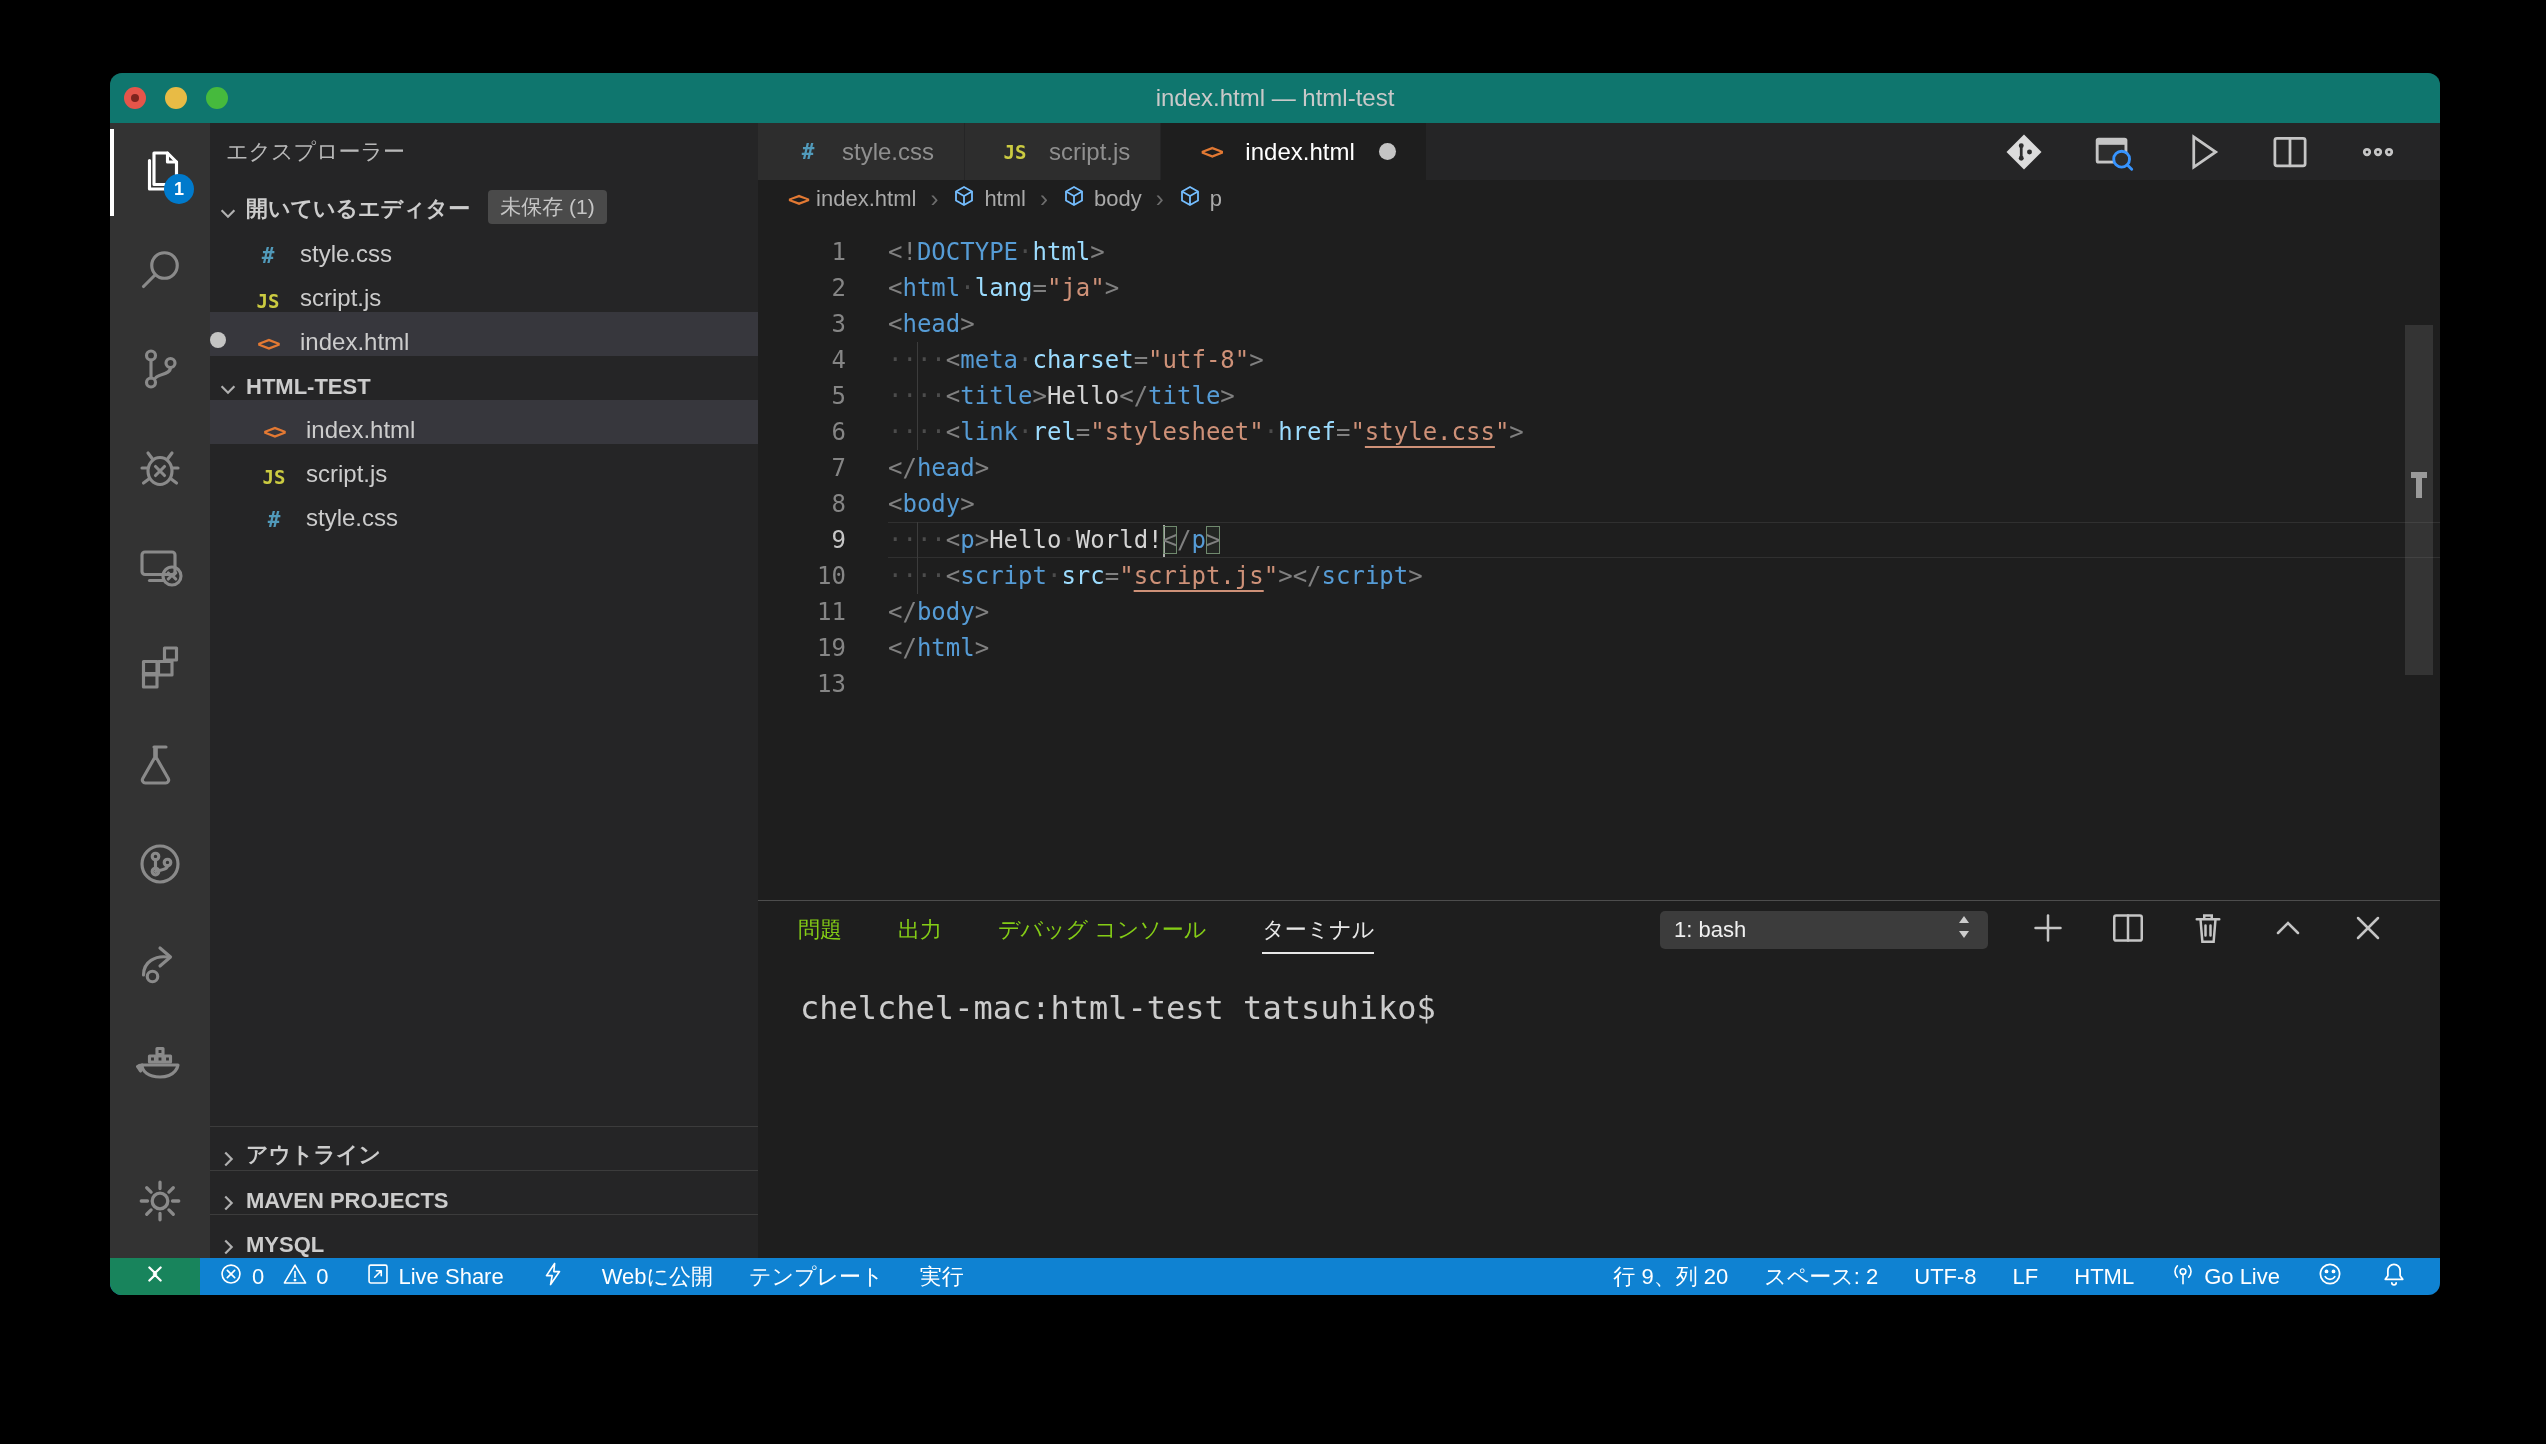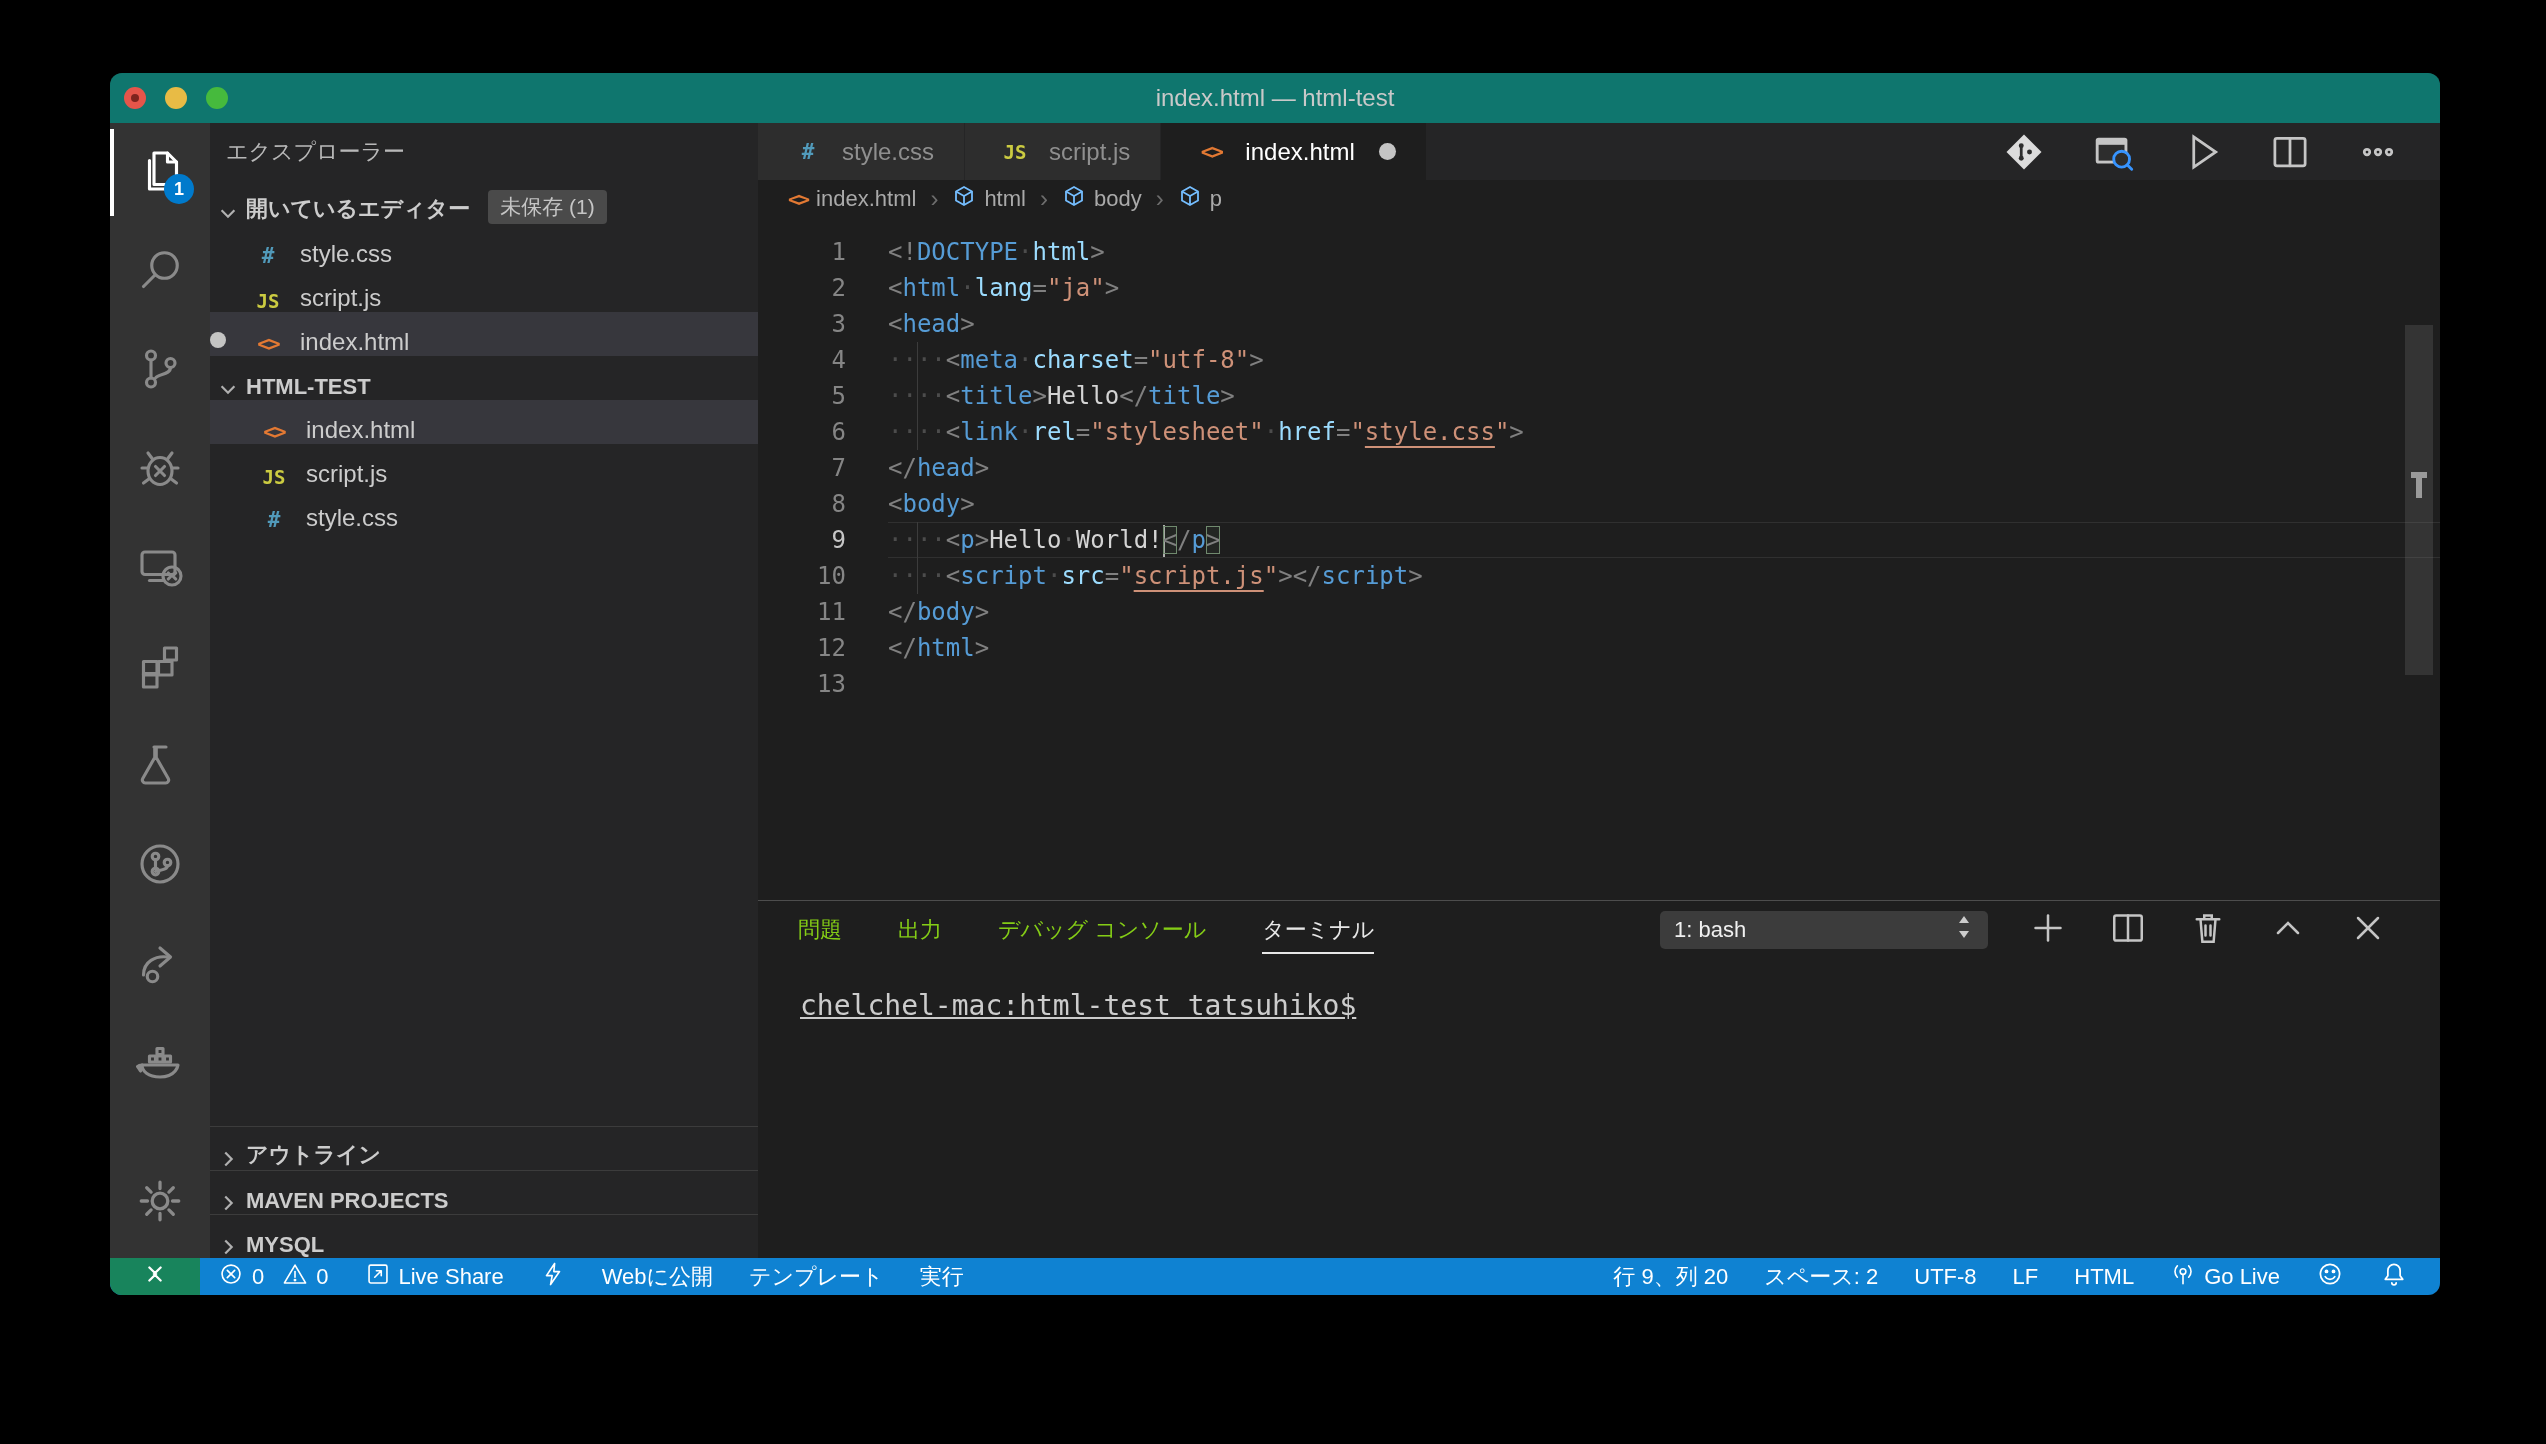--- a/index.html
+++ b/index.html
@@ -89,21 +89,21 @@
   .panel{position:absolute;left:0;right:0;top:777px;bottom:0;background:#1e1e1e;border-top:1px solid #4d4d4d;}
   .panel-header{height:58px;display:flex;align-items:center;padding-left:40px;}
   .ptab{margin-right:56px;font-size:22px;color:#84cc16;}
   .ptab.active{color:#e7e7e7;}
   .ptab .pl{padding-bottom:10px;}
   .ptab.active .pl{border-bottom:2px solid #e7e7e7;}
   .panel-controls{margin-left:auto;display:flex;align-items:center;gap:40px;padding-right:52px;}
   .pc-select{width:300px;height:38px;background:#3c3c3c;border-radius:5px;color:#f0f0f0;font-size:22px;display:flex;align-items:center;padding:0 14px;}
   .pc-select .upd{margin-left:auto;}
   .pc-btn svg{stroke:#c5c5c5;fill:none;stroke-width:2;stroke-linecap:round;}
-  .terminal{padding:30px 0 0 42px;font-family:"DejaVu Sans Mono",monospace;font-size:28px;color:#cccccc;text-decoration:underline;}
+  .terminal{padding:30px 0 0 42px;font-family:"DejaVu Sans Mono",monospace;font-size:32px;color:#cccccc;}
 
   
   .statusbar{position:absolute;left:0;right:0;bottom:0;height:37px;background:#0f82d2;display:flex;align-items:center;color:#ffffff;font-size:22px;}
   .sb-remote{width:90px;height:37px;background:#18845c;display:flex;align-items:center;justify-content:center;flex:none;}
   .sb-remote svg{stroke:#fff;fill:none;stroke-width:2.4;stroke-linecap:round;}
   .sb-item{display:flex;align-items:center;gap:8px;padding:0 18px;height:37px;}
   .sb-item svg{stroke:#fff;fill:none;stroke-width:2;stroke-linecap:round;stroke-linejoin:round;}
   .sb-right{margin-left:auto;display:flex;align-items:center;padding-right:14px;}
 </style>
 </head>
@@ -387,21 +387,21 @@
           <div class="line"><span class="ln">2</span><span class="lgap"></span><span class="lcontent"><span class="t-pn">&lt;</span><span class="t-tg">html</span><span class="t-ws">·</span><span class="t-at">lang</span><span class="t-pn">=</span><span class="t-st">"ja"</span><span class="t-pn">&gt;</span></span></div>
           <div class="line"><span class="ln">3</span><span class="lgap"></span><span class="lcontent"><span class="t-pn">&lt;</span><span class="t-tg">head</span><span class="t-pn">&gt;</span></span></div>
           <div class="line"><span class="ln">4</span><span class="lgap"></span><span class="lcontent"><span class="t-ind">····</span><span class="t-pn">&lt;</span><span class="t-tg">meta</span><span class="t-ws">·</span><span class="t-at">charset</span><span class="t-pn">=</span><span class="t-st">"utf-8"</span><span class="t-pn">&gt;</span></span></div>
           <div class="line"><span class="ln">5</span><span class="lgap"></span><span class="lcontent"><span class="t-ind">····</span><span class="t-pn">&lt;</span><span class="t-tg">title</span><span class="t-pn">&gt;</span><span class="t-tx">Hello</span><span class="t-pn">&lt;/</span><span class="t-tg">title</span><span class="t-pn">&gt;</span></span></div>
           <div class="line"><span class="ln">6</span><span class="lgap"></span><span class="lcontent"><span class="t-ind">····</span><span class="t-pn">&lt;</span><span class="t-tg">link</span><span class="t-ws">·</span><span class="t-at">rel</span><span class="t-pn">=</span><span class="t-st">"stylesheet"</span><span class="t-ws">·</span><span class="t-at">href</span><span class="t-pn">=</span><span class="t-st">"</span><span class="t-lk">style.css</span><span class="t-st">"</span><span class="t-pn">&gt;</span></span></div>
           <div class="line"><span class="ln">7</span><span class="lgap"></span><span class="lcontent"><span class="t-pn">&lt;/</span><span class="t-tg">head</span><span class="t-pn">&gt;</span></span></div>
           <div class="line"><span class="ln">8</span><span class="lgap"></span><span class="lcontent"><span class="t-pn">&lt;</span><span class="t-tg">body</span><span class="t-pn">&gt;</span></span></div>
           <div class="line current"><span class="ln">9</span><span class="lgap"></span><span class="lcontent"><span class="t-ind">····</span><span class="t-pn">&lt;</span><span class="t-tg">p</span><span class="t-pn">&gt;</span><span class="t-tx">Hello</span><span class="t-ws">·</span><span class="t-tx">World!</span><span class="cursor"></span><span class="t-bx">&lt;</span><span class="t-pn">/</span><span class="t-tg">p</span><span class="t-bx">&gt;</span></span></div>
           <div class="line"><span class="ln">10</span><span class="lgap"></span><span class="lcontent"><span class="t-ind">····</span><span class="t-pn">&lt;</span><span class="t-tg">script</span><span class="t-ws">·</span><span class="t-at">src</span><span class="t-pn">=</span><span class="t-st">"</span><span class="t-lk">script.js</span><span class="t-st">"</span><span class="t-pn">&gt;</span><span class="t-pn">&lt;/</span><span class="t-tg">script</span><span class="t-pn">&gt;</span></span></div>
           <div class="line"><span class="ln">11</span><span class="lgap"></span><span class="lcontent"><span class="t-pn">&lt;/</span><span class="t-tg">body</span><span class="t-pn">&gt;</span></span></div>
-          <div class="line"><span class="ln">12</span><span class="lgap"></span><span class="lcontent"><span class="t-pn">&lt;/</span><span class="t-tg">html</span><span class="t-pn">&gt;</span></span></div>
+          <div class="line"><span class="ln">19</span><span class="lgap"></span><span class="lcontent"><span class="t-pn">&lt;/</span><span class="t-tg">html</span><span class="t-pn">&gt;</span></span></div>
           <div class="line"><span class="ln">13</span><span class="lgap"></span><span class="lcontent"></span></div>
         </div>
       <div class="vscroll"></div>
       <div class="vmark"></div>
     </div>
 
     <div class="panel">
       <div class="panel-header">
         <span class="ptab"><span class="pl">問題</span></span>
         <span class="ptab"><span class="pl">出力</span></span>

